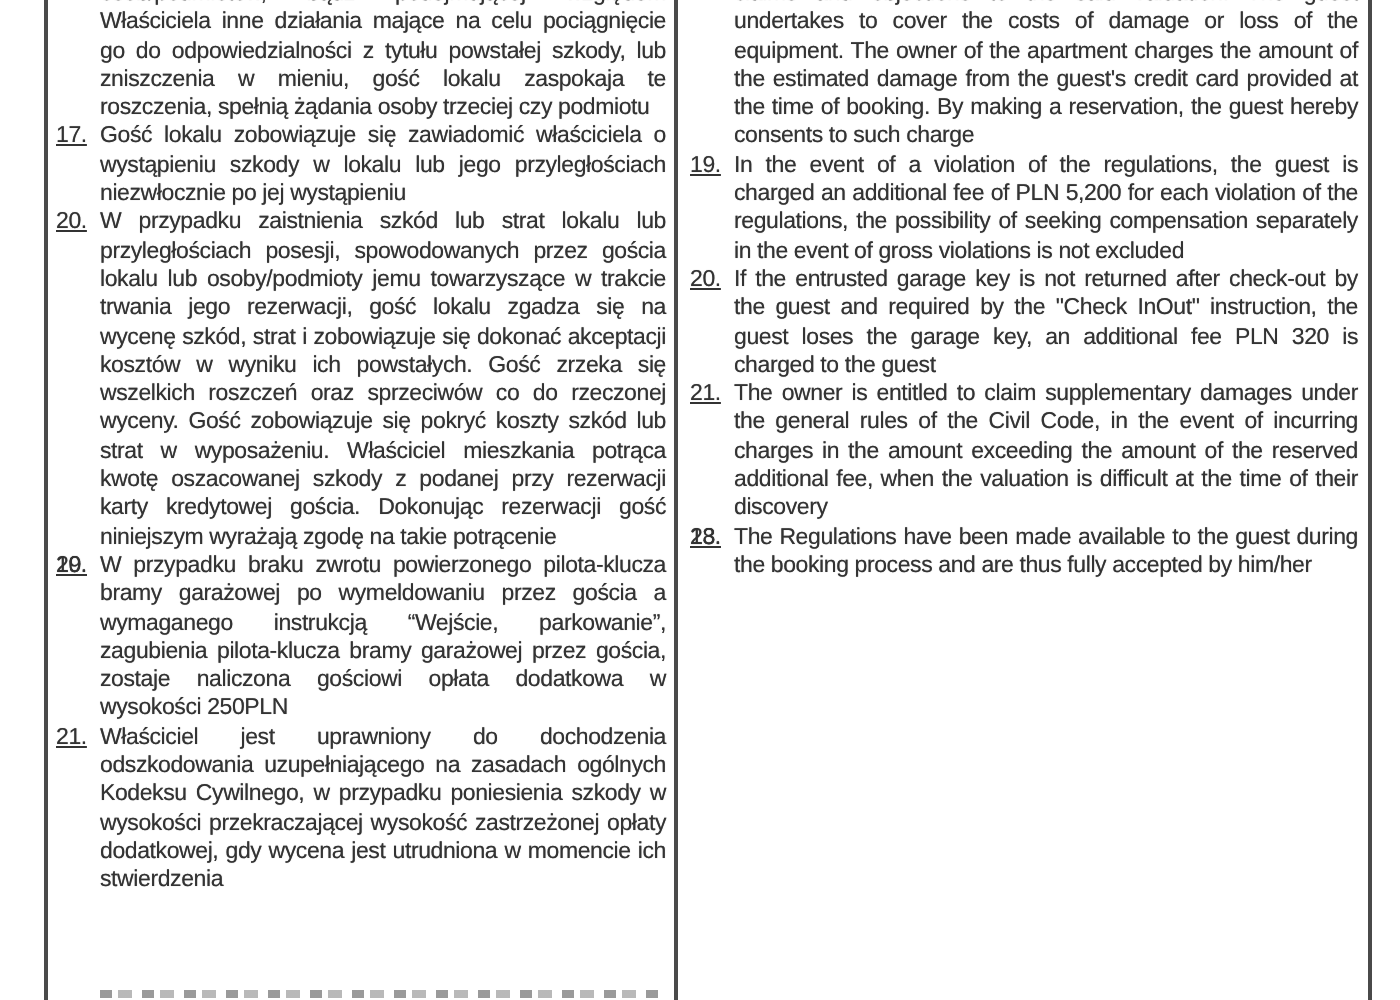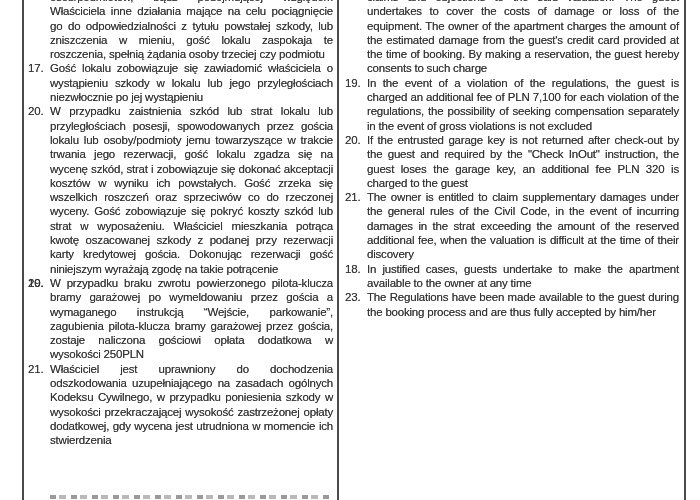--- a/index.html
+++ b/index.html
@@ -42,20 +42,21 @@
   .item {
     position: relative;
     padding-left: 22px;
     margin: 0;
   }
   .item .num {
     position: absolute;
     left: 0;
     top: 0;
     white-space: nowrap;
+    text-decoration: underline;
   }
 
   
   .sliver {
     position: absolute;
     left: 50px;
     top: 495px;
     width: 282px;
     height: 4px;
     background: repeating-linear-gradient(90deg,
@@ -100,33 +101,32 @@
     </div>
   </div>
 
   <div class="col col-right">
     <div class="item">
       <span class="num"></span>
       <span>claims and objections to the said valuation. The guest undertakes to cover the costs of damage or loss of the equipment. The owner of the apartment charges the amount of the estimated damage from the guest's credit card provided at the time of booking. By making a reservation, the guest hereby consents to such charge</span>
     </div>
     <div class="item">
       <span class="num">19.</span>
-      <span>In the event of a violation of the regulations, the guest is charged an additional fee of PLN 7,100 for each violation of the regulations, the possibility of seeking compensation separately in the event of gross violations is not excluded</span>
+      <span>In the event of a violation of the regulations, the guest is charged an additional fee of PLN 5,200 for each violation of the regulations, the possibility of seeking compensation separately in the event of gross violations is not excluded</span>
     </div>
     <div class="item">
       <span class="num">20.</span>
       <span>If the entrusted garage key is not returned after check-out by the guest and required by the "Check InOut" instruction, the guest loses the garage key, an additional fee PLN 320 is charged to the guest</span>
     </div>
     <div class="item">
       <span class="num">21.</span>
-      <span>The owner is entitled to claim supplementary damages under the general rules of the Civil Code, in the event of incurring damages in the strat exceeding the amount of the reserved additional fee, when the valuation is difficult at the time of their discovery</span>
+      <span>The owner is entitled to claim supplementary damages under the general rules of the Civil Code, in the event of incurring charges in the amount exceeding the amount of the reserved additional fee, when the valuation is difficult at the time of their discovery</span>
     </div>
     <div class="item">
       <span class="num">18.</span>
-      <span>In justified cases, guests undertake to make the apartment available to the owner at any time</span>
     </div>
     <div class="item">
       <span class="num">23.</span>
       <span>The Regulations have been made available to the guest during the booking process and are thus fully accepted by him/her</span>
     </div>
   </div>
 
   <div class="sliver"></div>
 
 </div>

